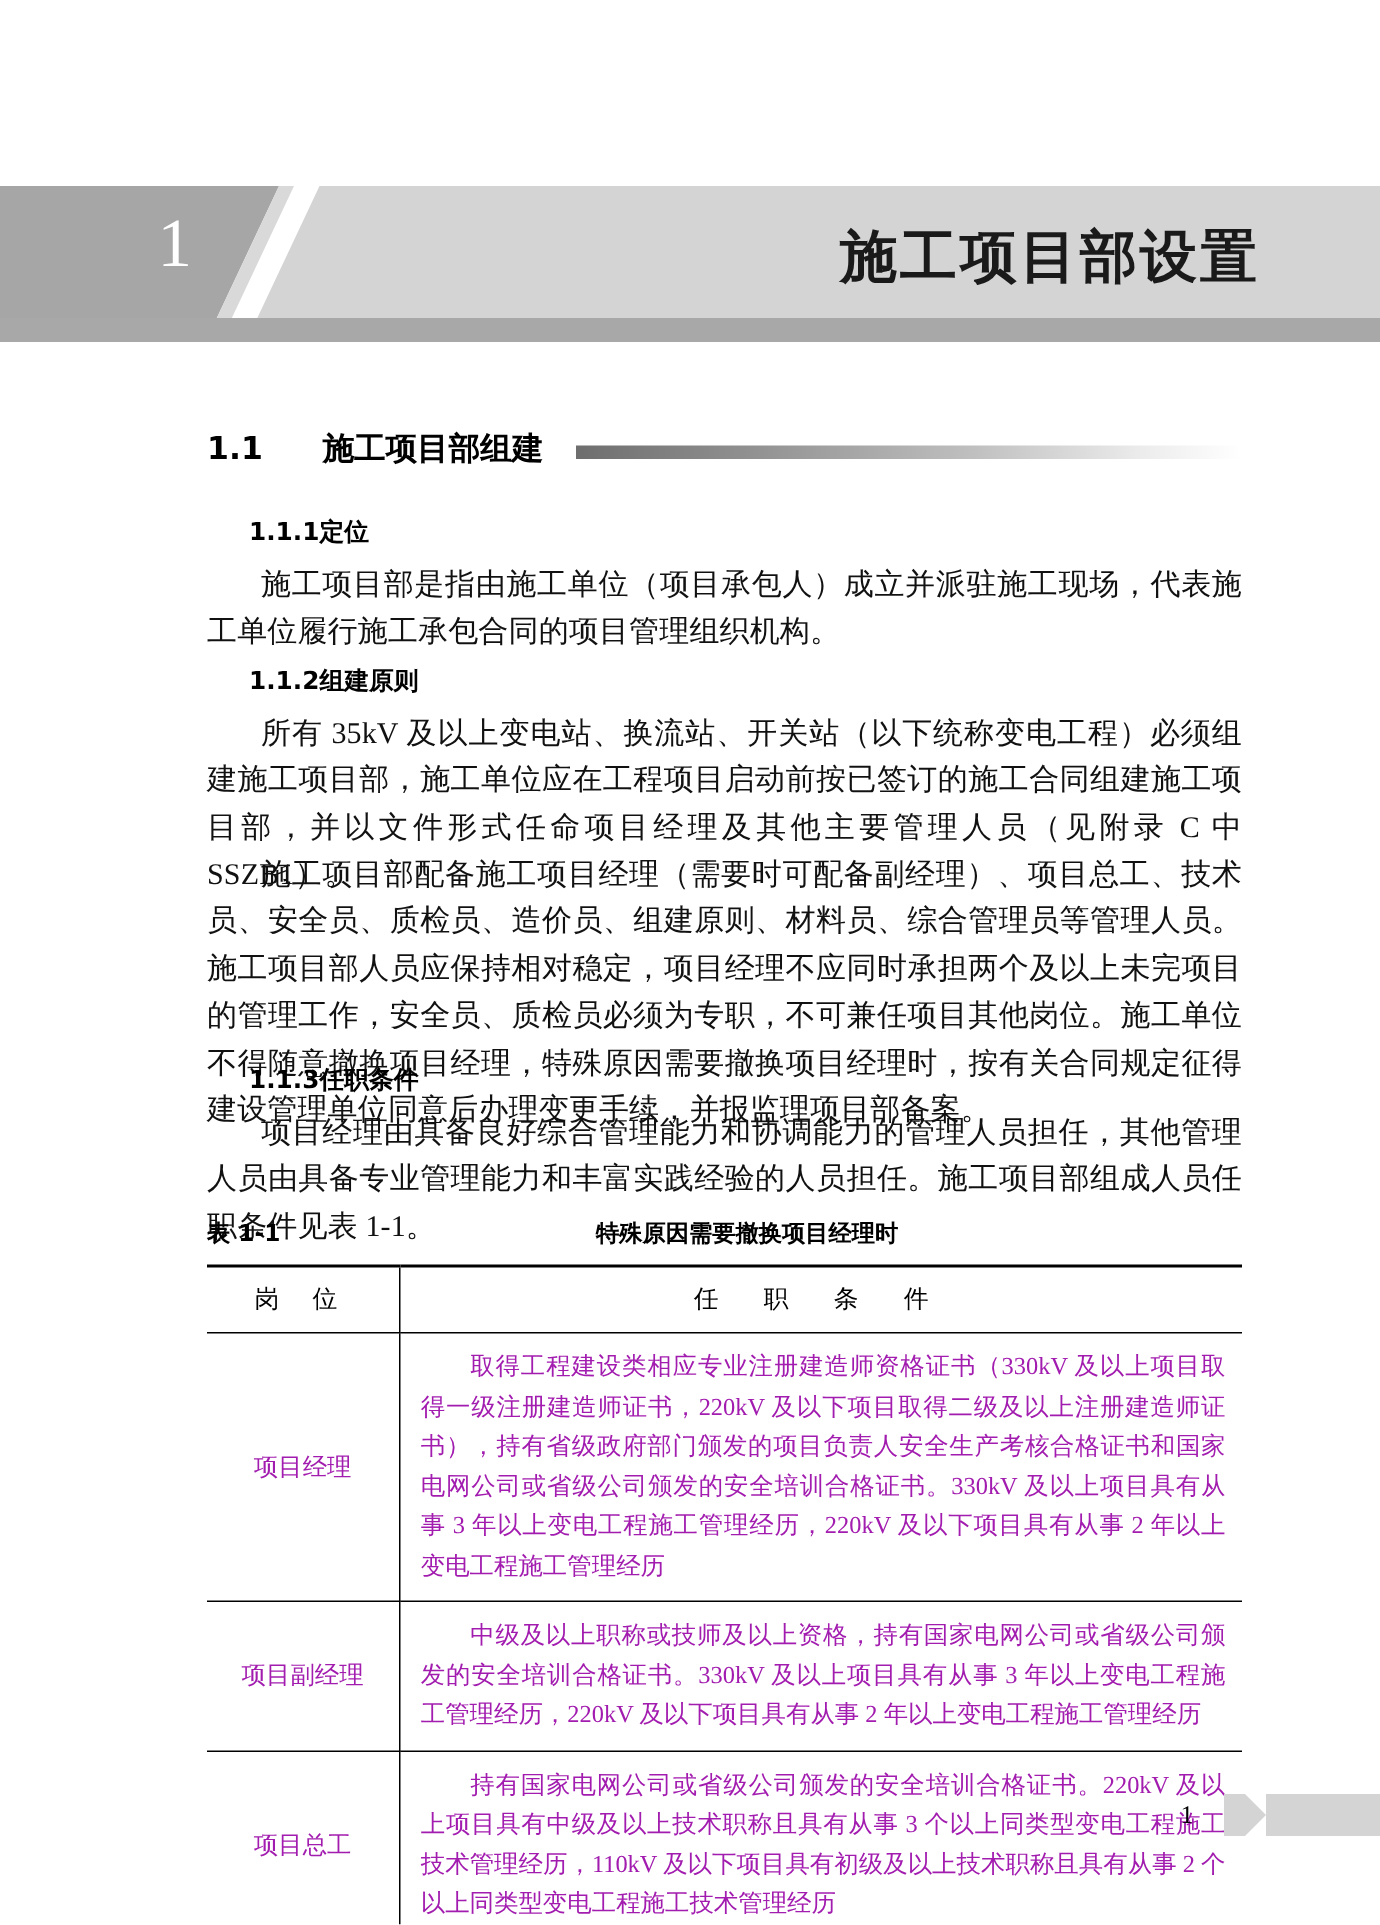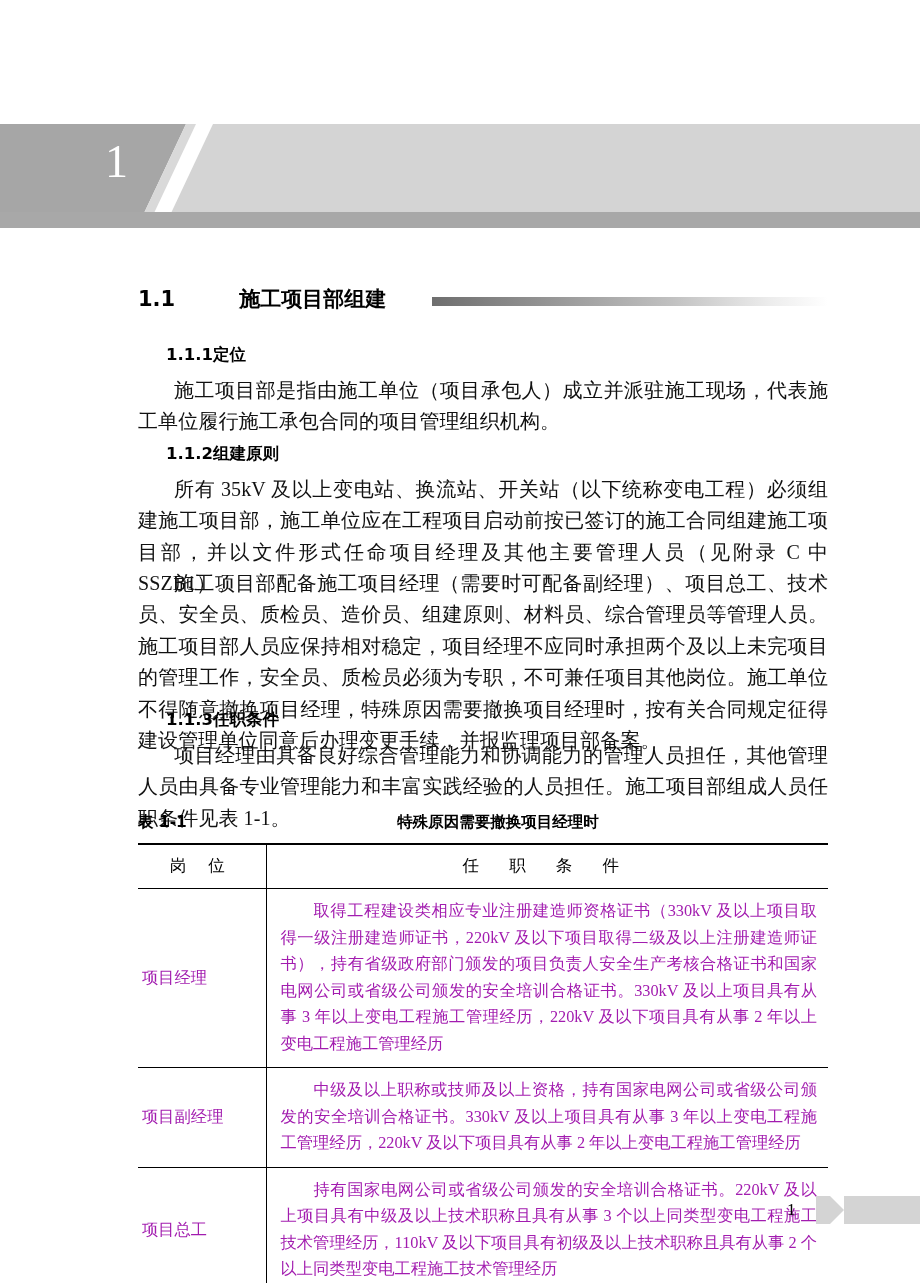--- a/index.html
+++ b/index.html
@@ -55,21 +55,20 @@
   }
 
   
   .h2-row {
     position: absolute;
     left: 138px;
     top: 285px;
     width: 690px;
     display: flex;
     align-items: center;
-    gap: 24px;
   }
   .h2-num {
     font-family: "DejaVu Sans", "Liberation Sans", sans-serif;
     font-size: 21px;
     font-weight: 700;
     color: #000;
     white-space: nowrap;
   }
   .h2-text {
     font-family: "DejaVu Sans", "Liberation Sans", sans-serif;
@@ -168,20 +167,21 @@
     font-size: 16.3px;
     line-height: 26.5px;
     color: #a21caf;
     vertical-align: middle;
   }
   .req-table tbody tr:last-child td {
     border-bottom: 2.2px solid #000;
   }
   .req-table td.td-role {
     border-right: 1px solid #000;
+    text-align: center;
     padding: 8px 4px;
     white-space: nowrap;
   }
   .req-table td.td-cond {
     padding: 9px 11px 10px 14px;
     text-align: justify;
     text-justify: inter-character;
     text-indent: 33px;
   }
   .sp { letter-spacing: 9px; }
@@ -225,20 +225,21 @@
 
       <polygon points="198,0 213,0 164,104 149,104" fill="#ffffff"></polygon>
 
       <rect x="0" y="88" width="920" height="16" fill="#a8a8a8"></rect>
       <polygon points="156,104 920,104 920,88 164,88" fill="#a8a8a8"></polygon>
 
       <polygon points="151,88 161,88 147,104 137,104" fill="#d9d9d9" opacity="0"></polygon>
     </svg>
   </div>
   <div class="chapter-number">1</div>
+  <div class="chapter-title">施工项目部设置</div>
 
   <div class="h2-row">
     <span class="h2-num">1.1</span>
     <span class="h2-text">施工项目部组建</span>
     <span class="h2-rule"></span>
   </div>
 
   <div class="h3" style="top:344px;">
     <span class="h3-num">1.1.1</span><span class="h3-text">定位</span>
   </div>

